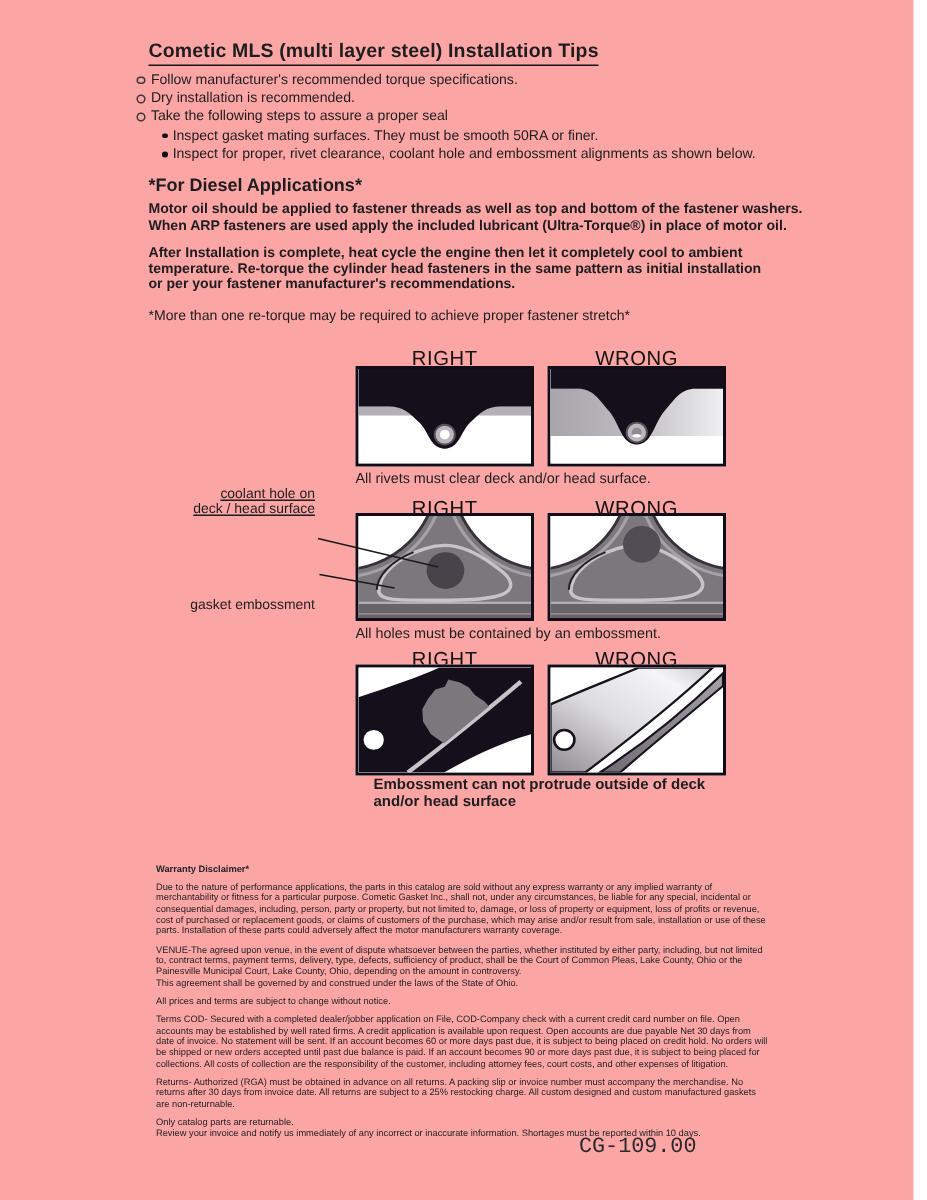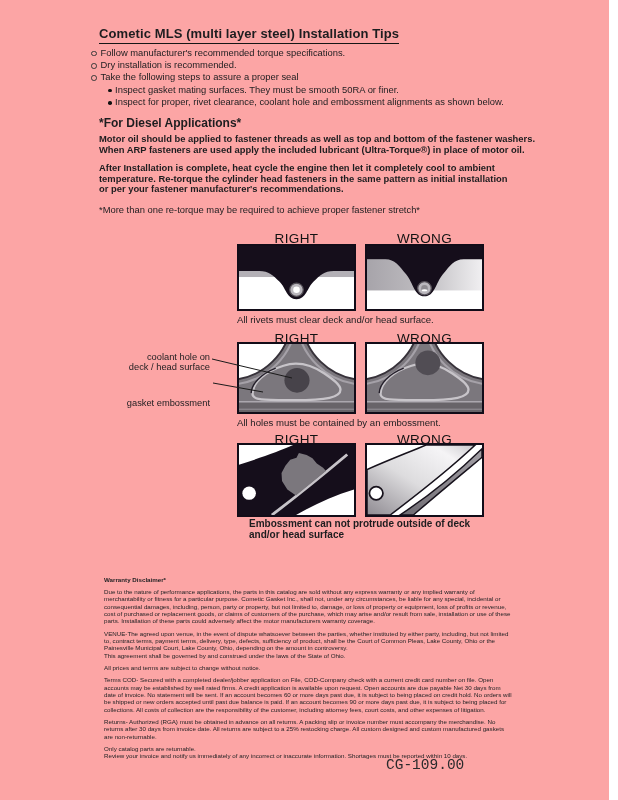--- a/index.html
+++ b/index.html
@@ -115,21 +115,21 @@
       <circle cx="59.5" cy="45" r="3.4" fill="#8e8b91"></circle>
       <ellipse cx="59.5" cy="47.3" rx="2.9" ry="1.2" fill="#ffffff"></ellipse>
     </svg>
   </div>
 
   <div class="abs caption" style="left:237px;top:314px;">All rivets must clear deck and/or head surface.</div>
 
   <div class="abs dg-label" style="left:237px;top:330.5px;">RIGHT</div>
   <div class="abs dg-label" style="left:365px;top:330.5px;">WRONG</div>
 
-  <div class="abs ann-block" style="left:110px;top:352px;">
+  <div class="abs ann-block" style="left:110px;top:324px;text-decoration:underline;">
     <div>coolant hole on</div>
     <div>deck / head surface</div>
   </div>
   <div class="abs ann-block" style="left:110px;top:378px;margin-top:20px;">gasket embossment</div>
 
   <div class="abs dbox" style="left:237px;top:342px;height:72px;">
     <svg viewBox="0 0 119 72" preserveAspectRatio="none">
       <rect width="119" height="72" fill="#7b777d"></rect>
       <rect y="60.5" width="119" height="1.6" fill="#b3b0b6"></rect>
       <rect y="62.1" width="119" height="9.9" fill="#686469"></rect>

